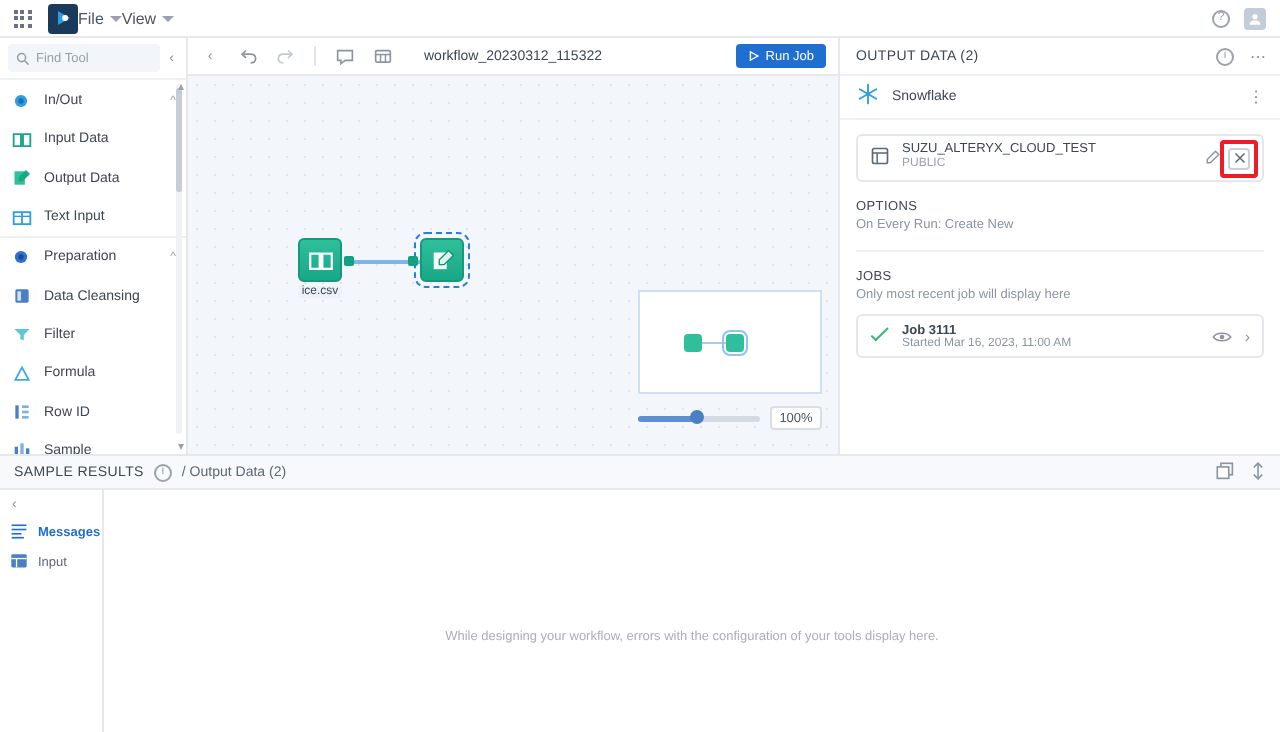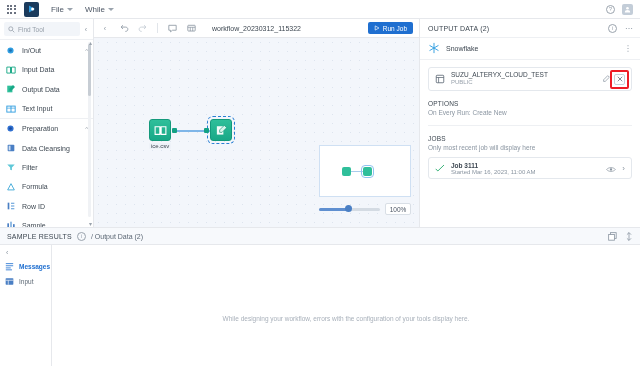--- a/index.html
+++ b/index.html
@@ -24,21 +24,21 @@
     display: grid; grid-template-columns: repeat(3, 2px); grid-template-rows: repeat(3, 2px);
     gap: 1.5px;
   }
   .waffle-grid i { display: block; width: 2px; height: 2px; background: #6b7280; }
   .logo-sq {
     width: 15px; height: 15px; background: #1a3a5c; border-radius: 2px;
     display: flex; align-items: center; justify-content: center; margin-left: 2px;
   }
   .logo-sq svg { display:block; }
   .menu-item {
-    font-size: 8px; color: #4b5563; margin-left: 12px;
+    font-size: 8px; color: #4b5563; margin-left: 0;
     display: flex; align-items: center; gap: 3px; cursor: pointer;
   }
   .caret-dn { width:0;height:0;border-left:3px solid transparent;border-right:3px solid transparent;border-top:3px solid #9aa3ad; }
   .topbar-right { margin-left: auto; display: flex; align-items: center; gap: 7px; padding-right: 7px; }
   .ic-circle {
     width: 9px; height: 9px; border-radius: 50%; border: 1px solid #9aa3ad;
     display:flex; align-items:center; justify-content:center;
     font-size: 6px; color: #9aa3ad; line-height: 1;
   }
   .avatar-sq {
@@ -255,21 +255,21 @@
       <svg width="10" height="10" viewBox="0 0 10 10">
         <path d="M2 1.5 L8 5 L2 8.5 Z" fill="#2f9de0"></path>
         <circle cx="5.6" cy="5" r="1.5" fill="#ffffff"></circle>
       </svg>
     </div>
     <div class="menu-item">
       <span>File</span>
       <span class="caret-dn"></span>
     </div>
     <div class="menu-item">
-      <span>While</span>
+      <span>View</span>
       <span class="caret-dn"></span>
     </div>
     <div class="topbar-right">
       <div class="ic-circle">?</div>
       <div class="avatar-sq">
         <svg width="7" height="7" viewBox="0 0 7 7">
             <circle cx="3.5" cy="2.3" r="1.3" fill="#fff"></circle>
             <path d="M0.8 6.4c0-1.5 1.2-2.3 2.7-2.3s2.7 .8 2.7 2.3z" fill="#fff"></path>
           </svg>
       </div>

